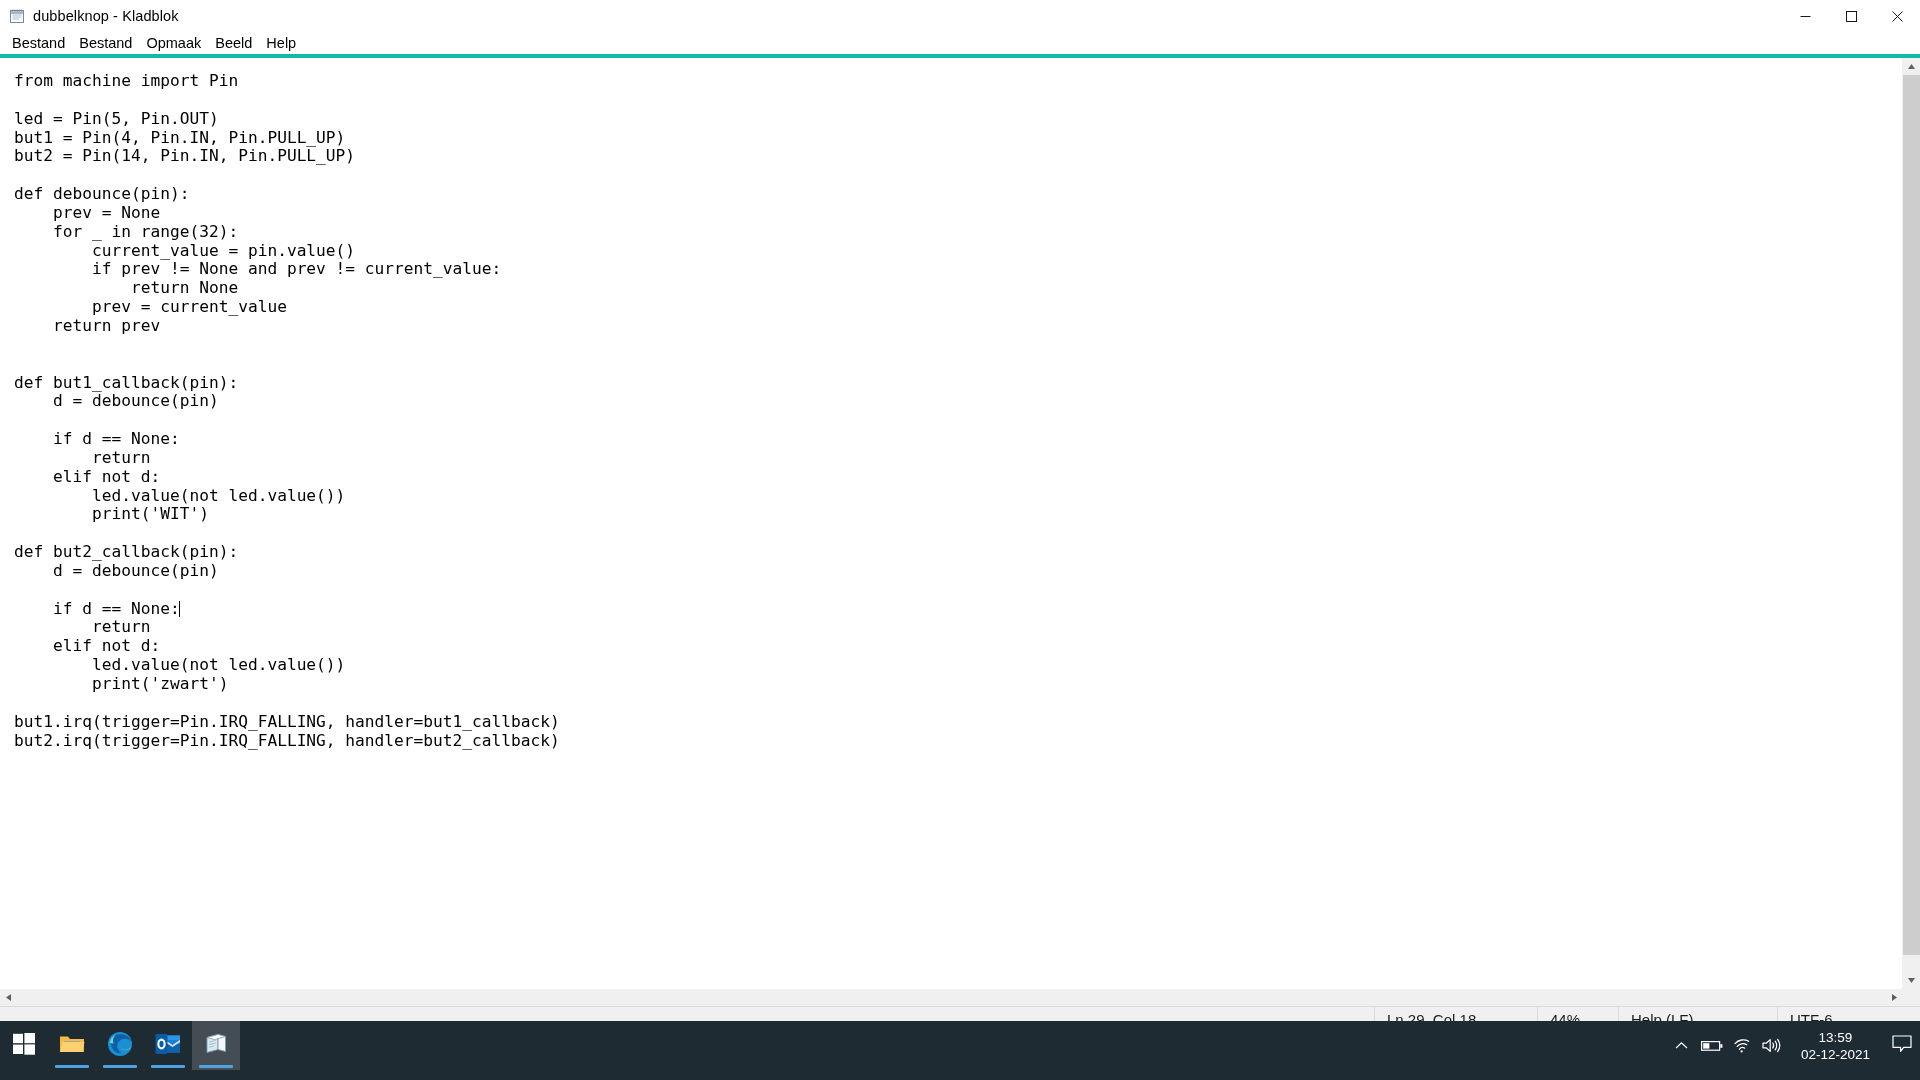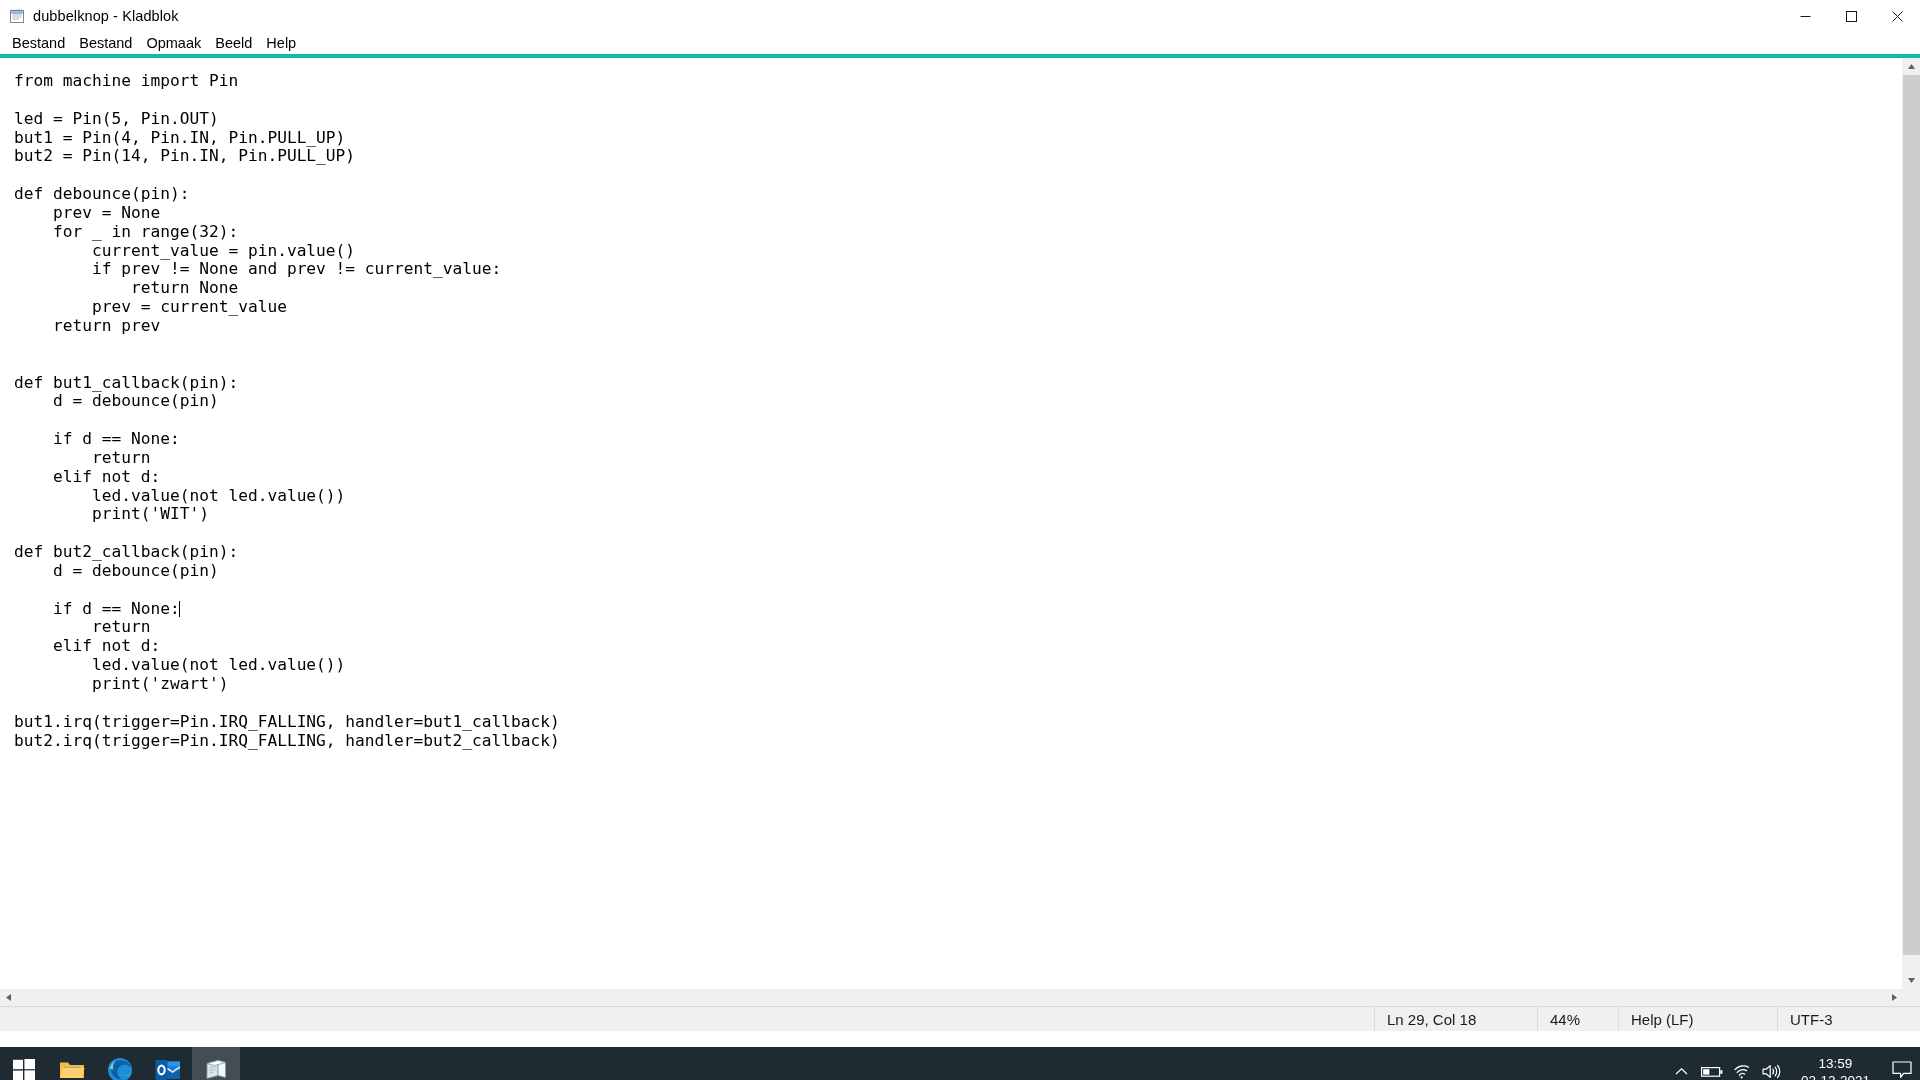--- a/index.html
+++ b/index.html
@@ -192,21 +192,21 @@
   .sb-ln   { width: 150px; }
   .sb-zoom { width: 68px; }
   .sb-eol  { width: 146px; }
   .sb-enc  { width: 130px; }
 
   
   .taskbar {
     position: absolute;
     left: 0; bottom: 0;
     width: 1920px;
-    height: 33px;
+    height: 59px;
     background: #1f2b33;
     display: flex;
     align-items: stretch;
   }
   .tb-left { display: flex; align-items: stretch; }
   .tb-item {
     width: 48px;
     height: 49px;
     display: flex;
     align-items: center;
@@ -382,21 +382,21 @@
         </div>
       </div>
       <div class="sb-corner"></div>
     </div>
 
     <div class="statusbar">
       <div class="sb-spacer"></div>
       <div class="sb-cell sb-ln">Ln 29, Col 18</div>
       <div class="sb-cell sb-zoom">44%</div>
       <div class="sb-cell sb-eol">Help (LF)</div>
-      <div class="sb-cell sb-enc">UTF-3</div>
+      <div class="sb-cell sb-enc">UTF-6</div>
     </div>
   </div>
 
   <div class="taskbar">
     <div class="tb-left">
 
       <div class="tb-item start">
         <span>
           <svg width="22" height="22" viewBox="0 0 22 22">
             <rect x="0" y="0.8" width="10" height="9.4" fill="#ffffff"></rect>

